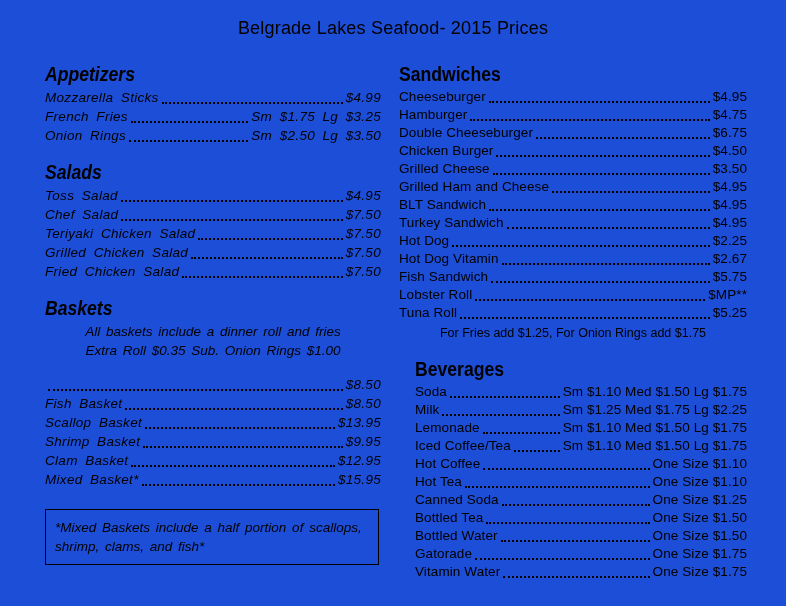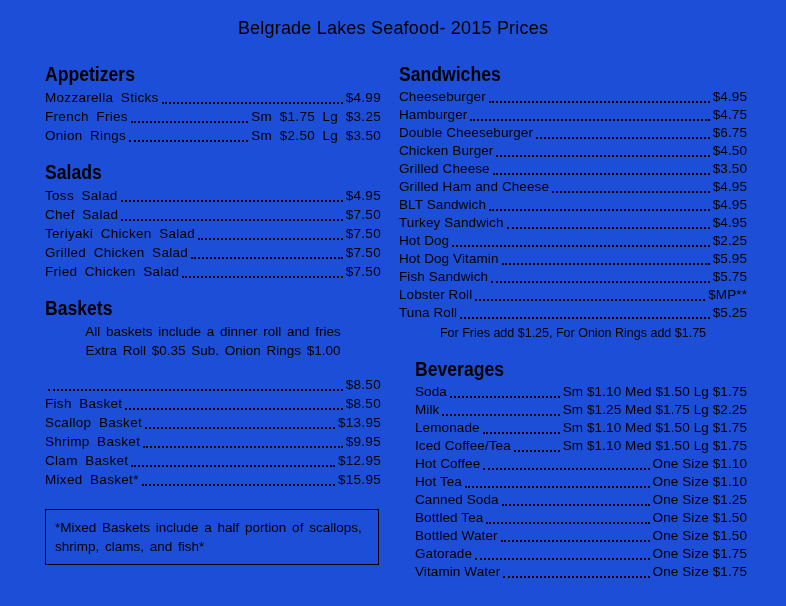--- a/index.html
+++ b/index.html
@@ -23,21 +23,21 @@
     font-size: 18px;
     letter-spacing: 0.2px;
   }
   .columns {
     display: flex;
     margin-top: 24px;
     padding: 0 40px 0 45px;
     gap: 18px;
     box-sizing: border-box;
   }
-  .col-left  { width: 336px; flex: 0 0 auto; }
+  .col-left  { width: 336px; flex: 0 0 auto; font-style: italic; }
   .col-right { width: 348px; flex: 0 0 auto; }
 
   .menu-heading {
     font-weight: bold;
     font-size: 20px;
     line-height: 22px;
     transform: scaleX(0.88);
     transform-origin: 0 50%;
     margin-bottom: 3px;
     white-space: nowrap;
@@ -236,21 +236,21 @@
     <span class="price">$4.95</span>
   </div>
             <div class="item">
     <span class="name">Hot Dog</span>
     <span class="leader"></span>
     <span class="price">$2.25</span>
   </div>
             <div class="item">
     <span class="name">Hot Dog Vitamin</span>
     <span class="leader"></span>
-    <span class="price">$5.95</span>
+    <span class="price">$2.67</span>
   </div>
             <div class="item">
     <span class="name">Fish Sandwich</span>
     <span class="leader"></span>
     <span class="price">$5.75</span>
   </div>
             <div class="item">
     <span class="name">Lobster Roll</span>
     <span class="leader"></span>
     <span class="price">$MP**</span>

